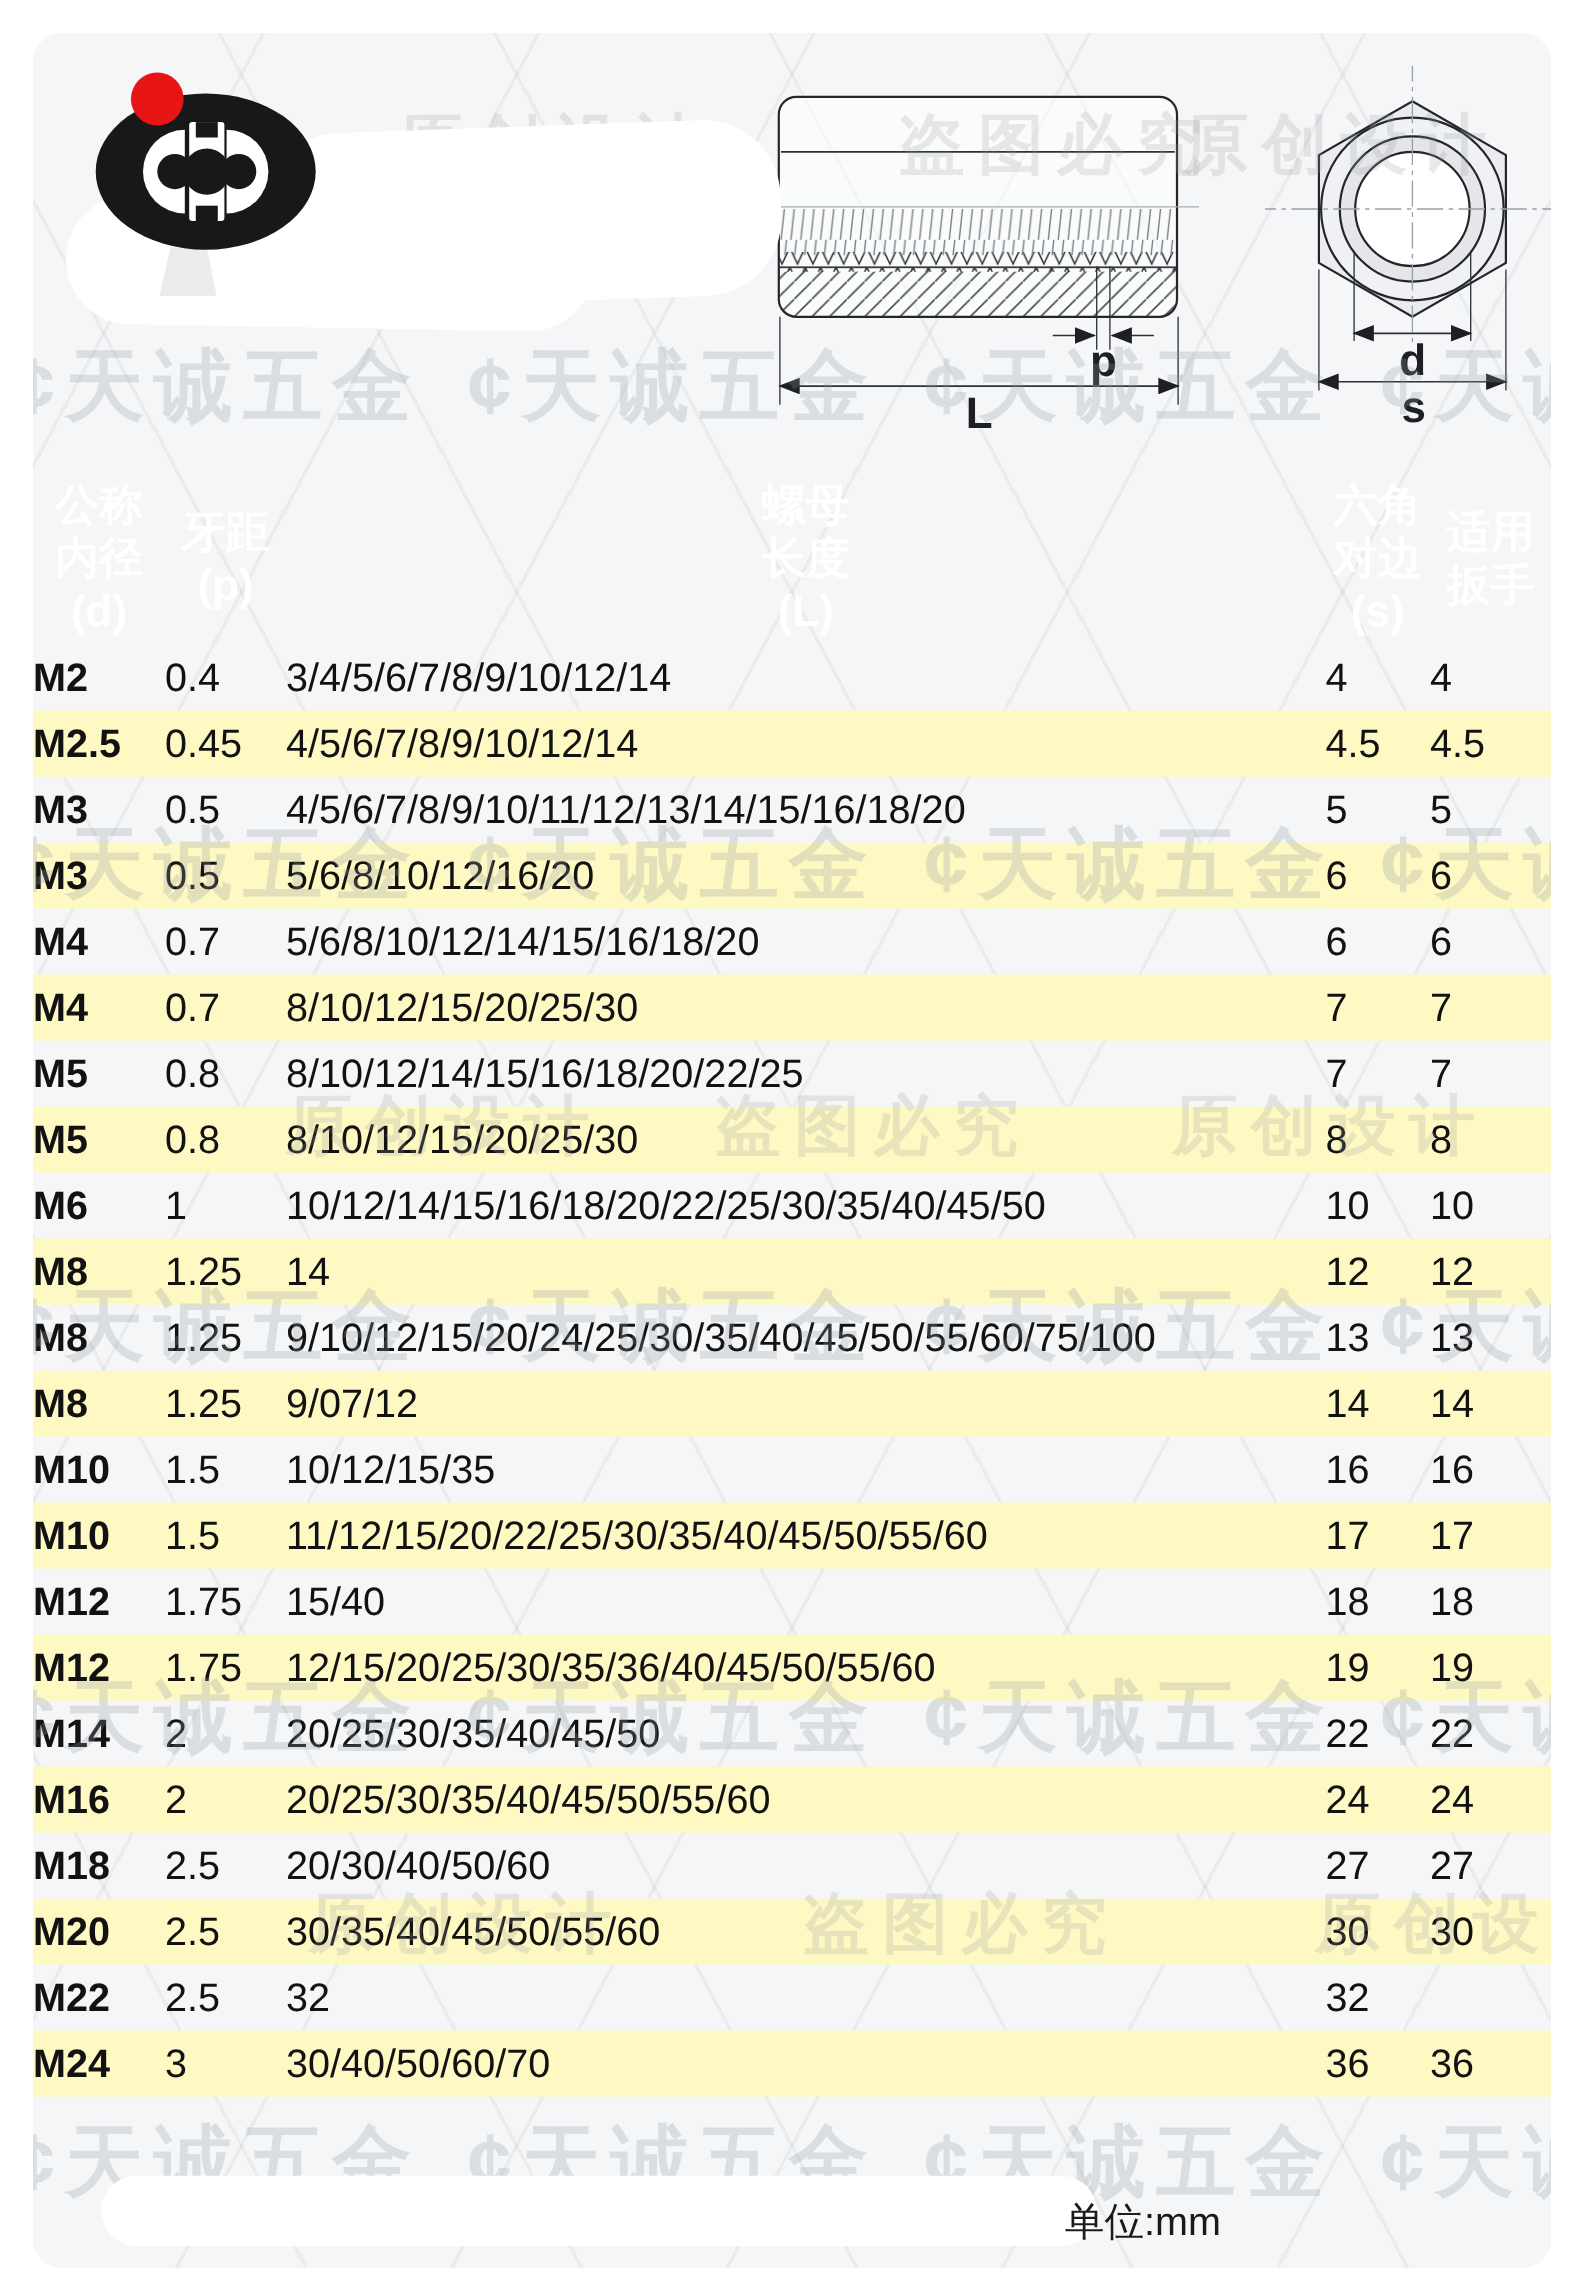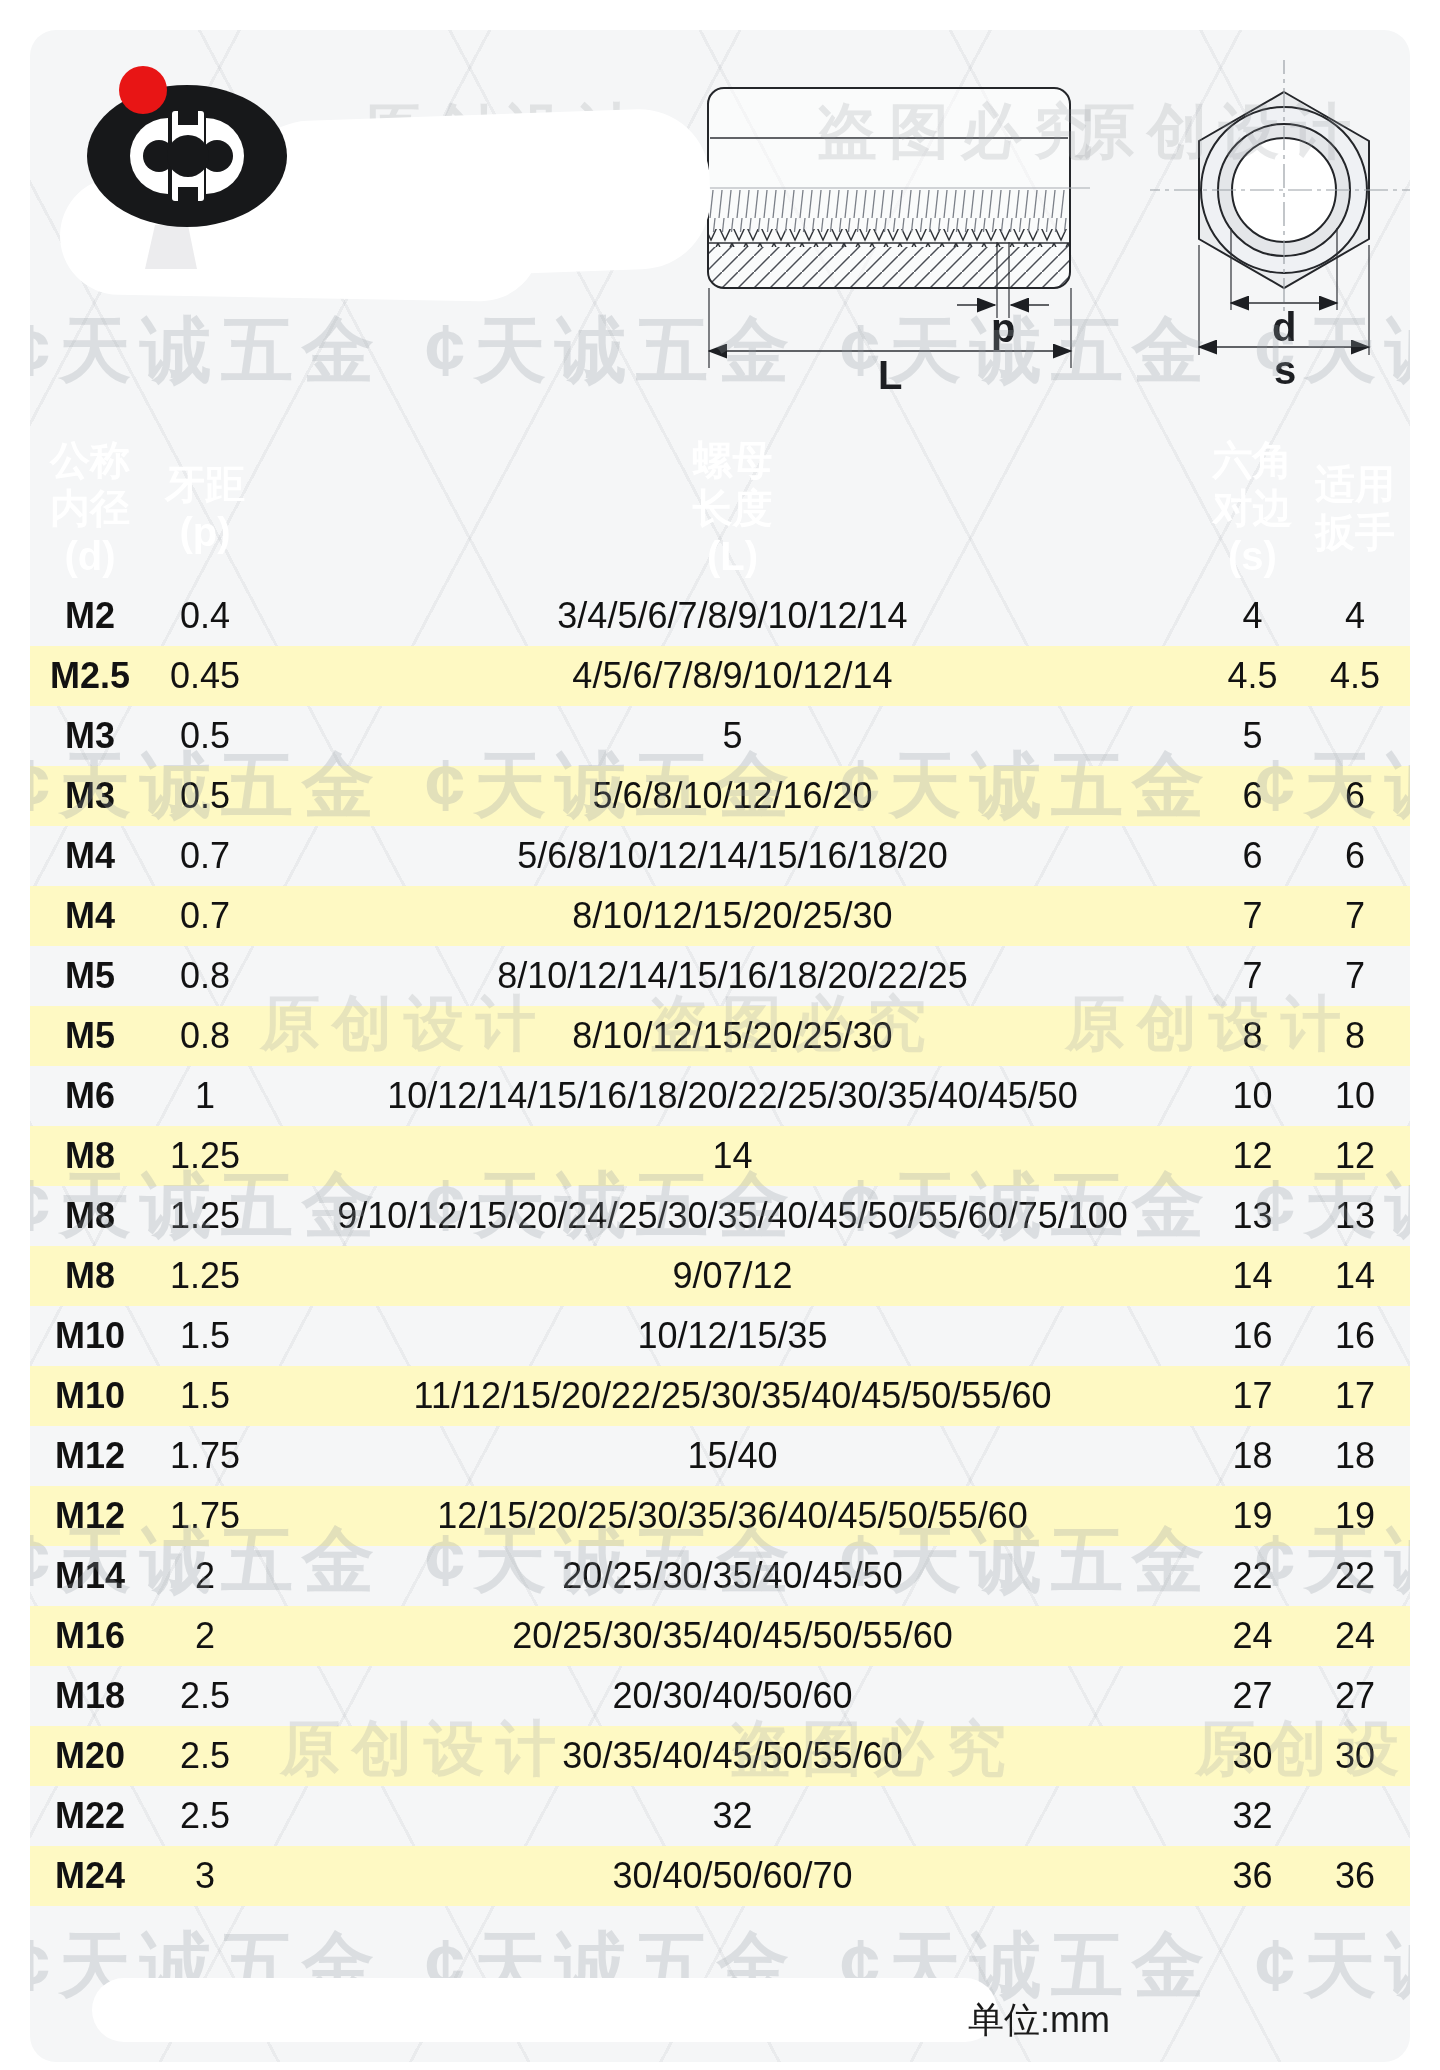--- a/index.html
+++ b/index.html
@@ -29,21 +29,21 @@
 
   .spec-header{
     position:absolute;left:0;top:400px;width:1380px;height:156px;z-index:5;
     display:grid;grid-template-columns:120px 110px 945px 95px 110px;
     align-items:center;color:#ffffff;font-weight:bold;font-size:40px;line-height:48px;
     text-align:center;
   }
   .spec-body{position:absolute;left:0;top:556px;width:1380px;z-index:5;}
   .row{
     display:grid;grid-template-columns:120px 110px 945px 95px 110px;
-    height:60px;align-items:center;text-align:center;
+    height:60px;align-items:center;text-align:left;
     font-size:36px;color:#121212;
   }
   .row.alt{background:#fef9c3;}
   .row .c-d{font-weight:bold;}
   .unit-note{
     position:absolute;top:1966px;right:300px;z-index:8;
     font-size:36px;color:#1a1a1a;
   }
   text.dim{font:bold 40px "Liberation Sans","DejaVu Sans",sans-serif;fill:#1d1f23;}
 </style>
@@ -205,20 +205,21 @@
     <div class="c-d">M2.5</div>
     <div class="c-p">0.45</div>
     <div class="c-l">4/5/6/7/8/9/10/12/14</div>
     <div class="c-s">4.5</div>
     <div class="c-w">4.5</div>
   </div>
 
   <div class="row">
     <div class="c-d">M3</div>
     <div class="c-p">0.5</div>
+    <div class="c-l">4/5/6/7/8/9/10/11/12/13/14/15/16/18/20</div>
     <div class="c-s">5</div>
     <div class="c-w">5</div>
   </div>
 
   <div class="row alt">
     <div class="c-d">M3</div>
     <div class="c-p">0.5</div>
     <div class="c-l">5/6/8/10/12/16/20</div>
     <div class="c-s">6</div>
     <div class="c-w">6</div>

